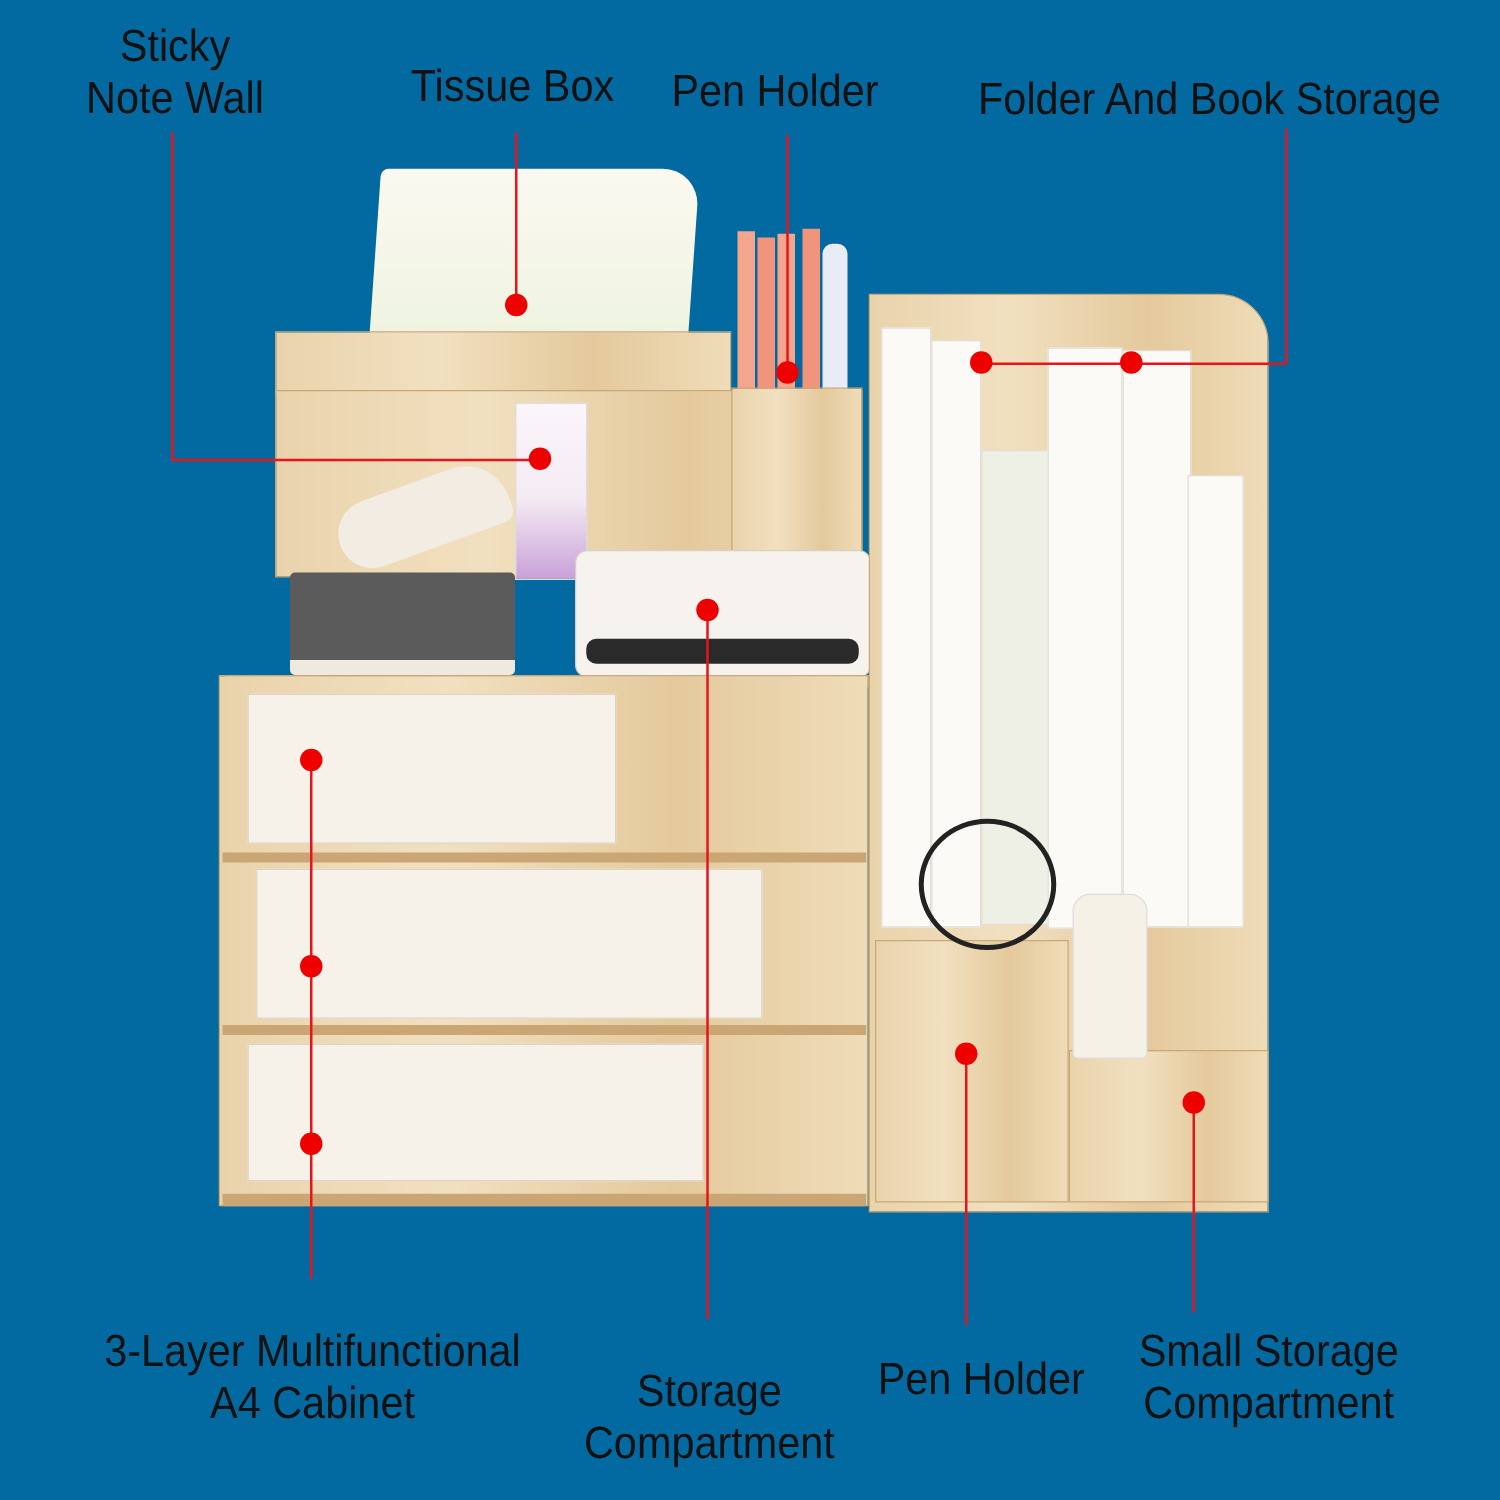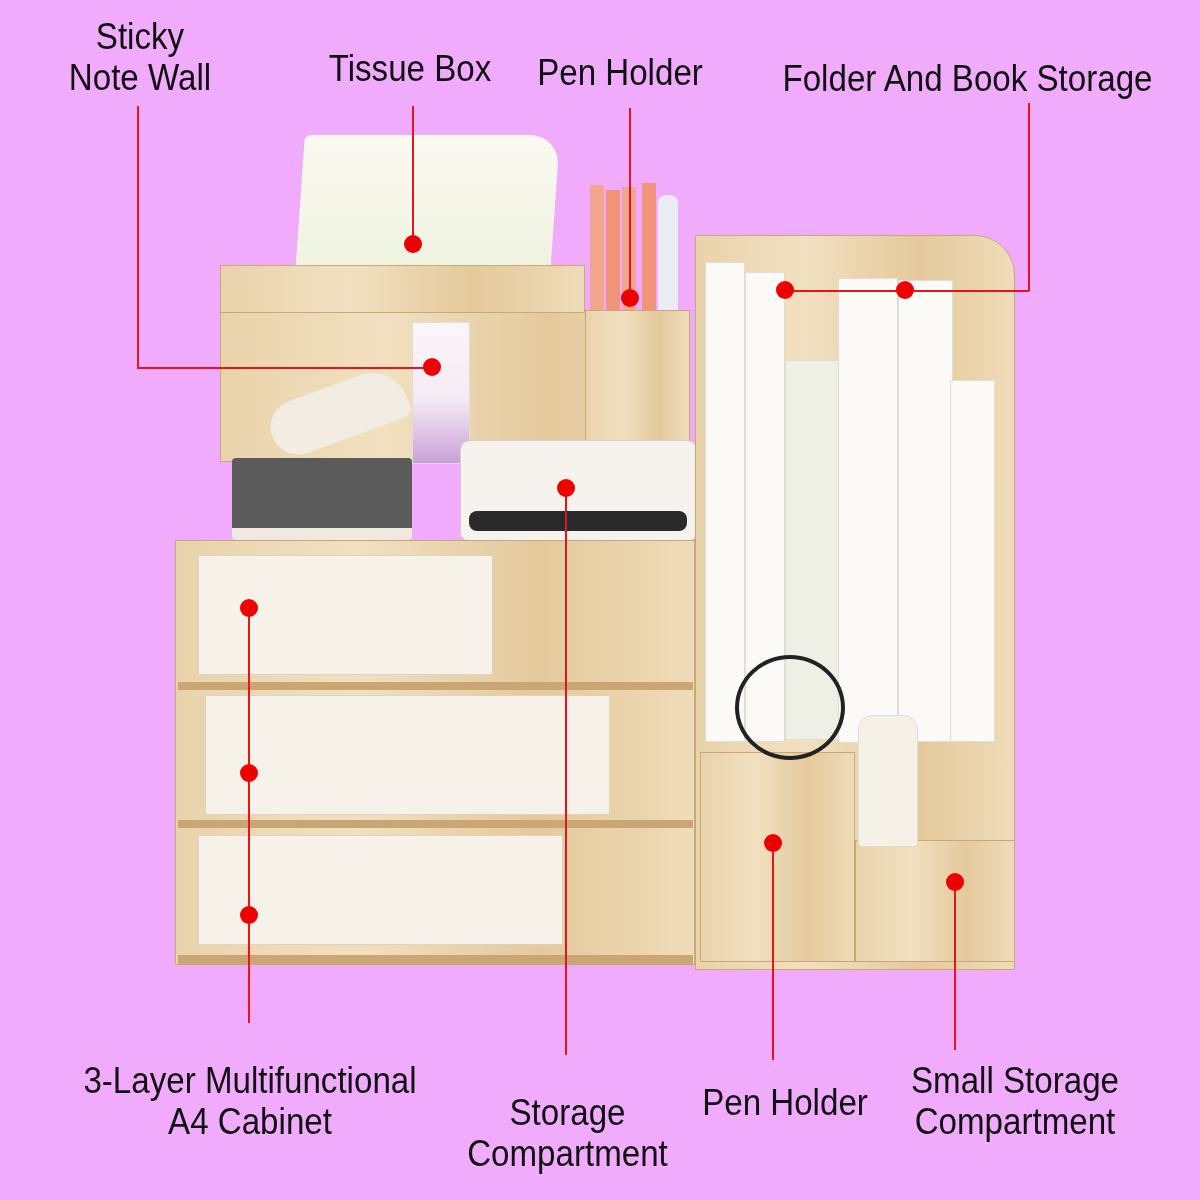--- a/index.html
+++ b/index.html
@@ -1,16 +1,16 @@
 <!DOCTYPE html>
 <html><head>
 <meta charset="utf-8">
 <style>
   html,body{margin:0;padding:0;background:#fff;}
-  #root{position:relative;width:1200px;height:1200px;overflow:hidden;background:#f0abfc;font-family:"Liberation Sans",sans-serif;}
+  #root{position:relative;width:1200px;height:1200px;overflow:hidden;background:#0369a1;font-family:"Liberation Sans",sans-serif;}
   .label{position:absolute;color:#111;font-size:36px;line-height:41px;text-align:center;white-space:nowrap;transform:scaleX(0.92);transform-origin:center top;}
   .line{position:absolute;background:#e8141b;}
   .dot{position:absolute;width:18px;height:18px;border-radius:50%;background:#ee0000;margin:-9px 0 0 -9px;}
   .wood{position:absolute;background:linear-gradient(90deg,#e9d3ab 0%,#f1e0c0 35%,#e4c99c 70%,#efdcb8 100%);border:1px solid #c9a878;box-sizing:border-box;}
   .edge{position:absolute;background:#caa675;}
   .paper{position:absolute;background:#f6f2ea;border:1px solid #ddd3c3;box-sizing:border-box;}
   .book{position:absolute;background:#fbfaf7;border:1px solid #e2ddd4;box-sizing:border-box;}
 </style>
 </head>
 <body>

